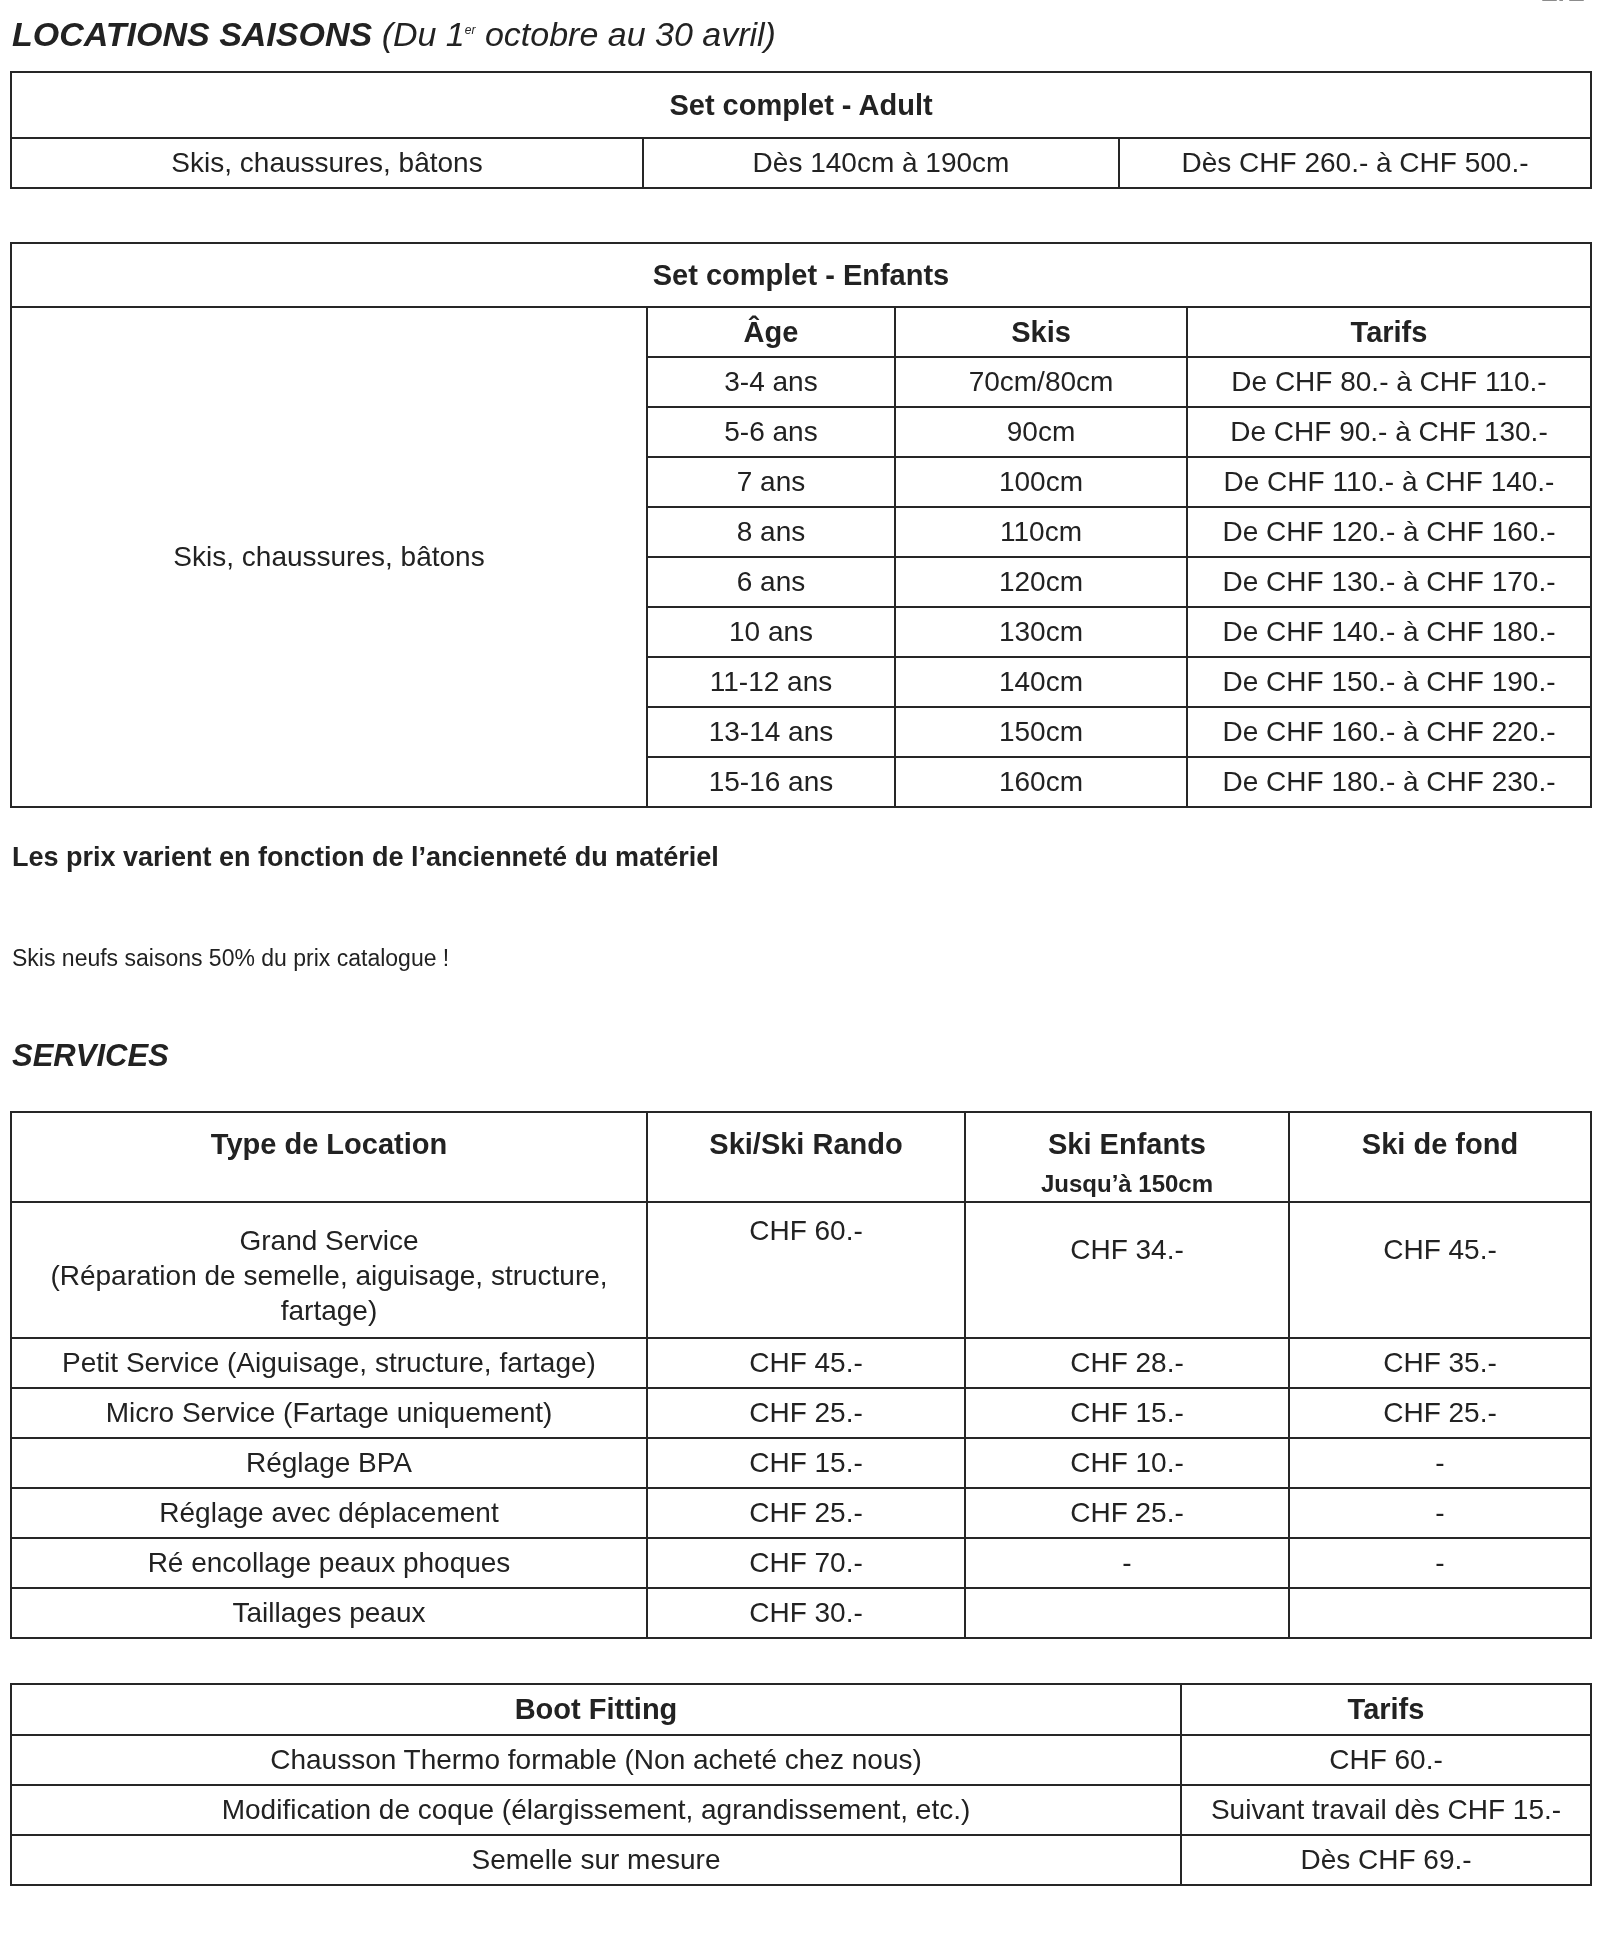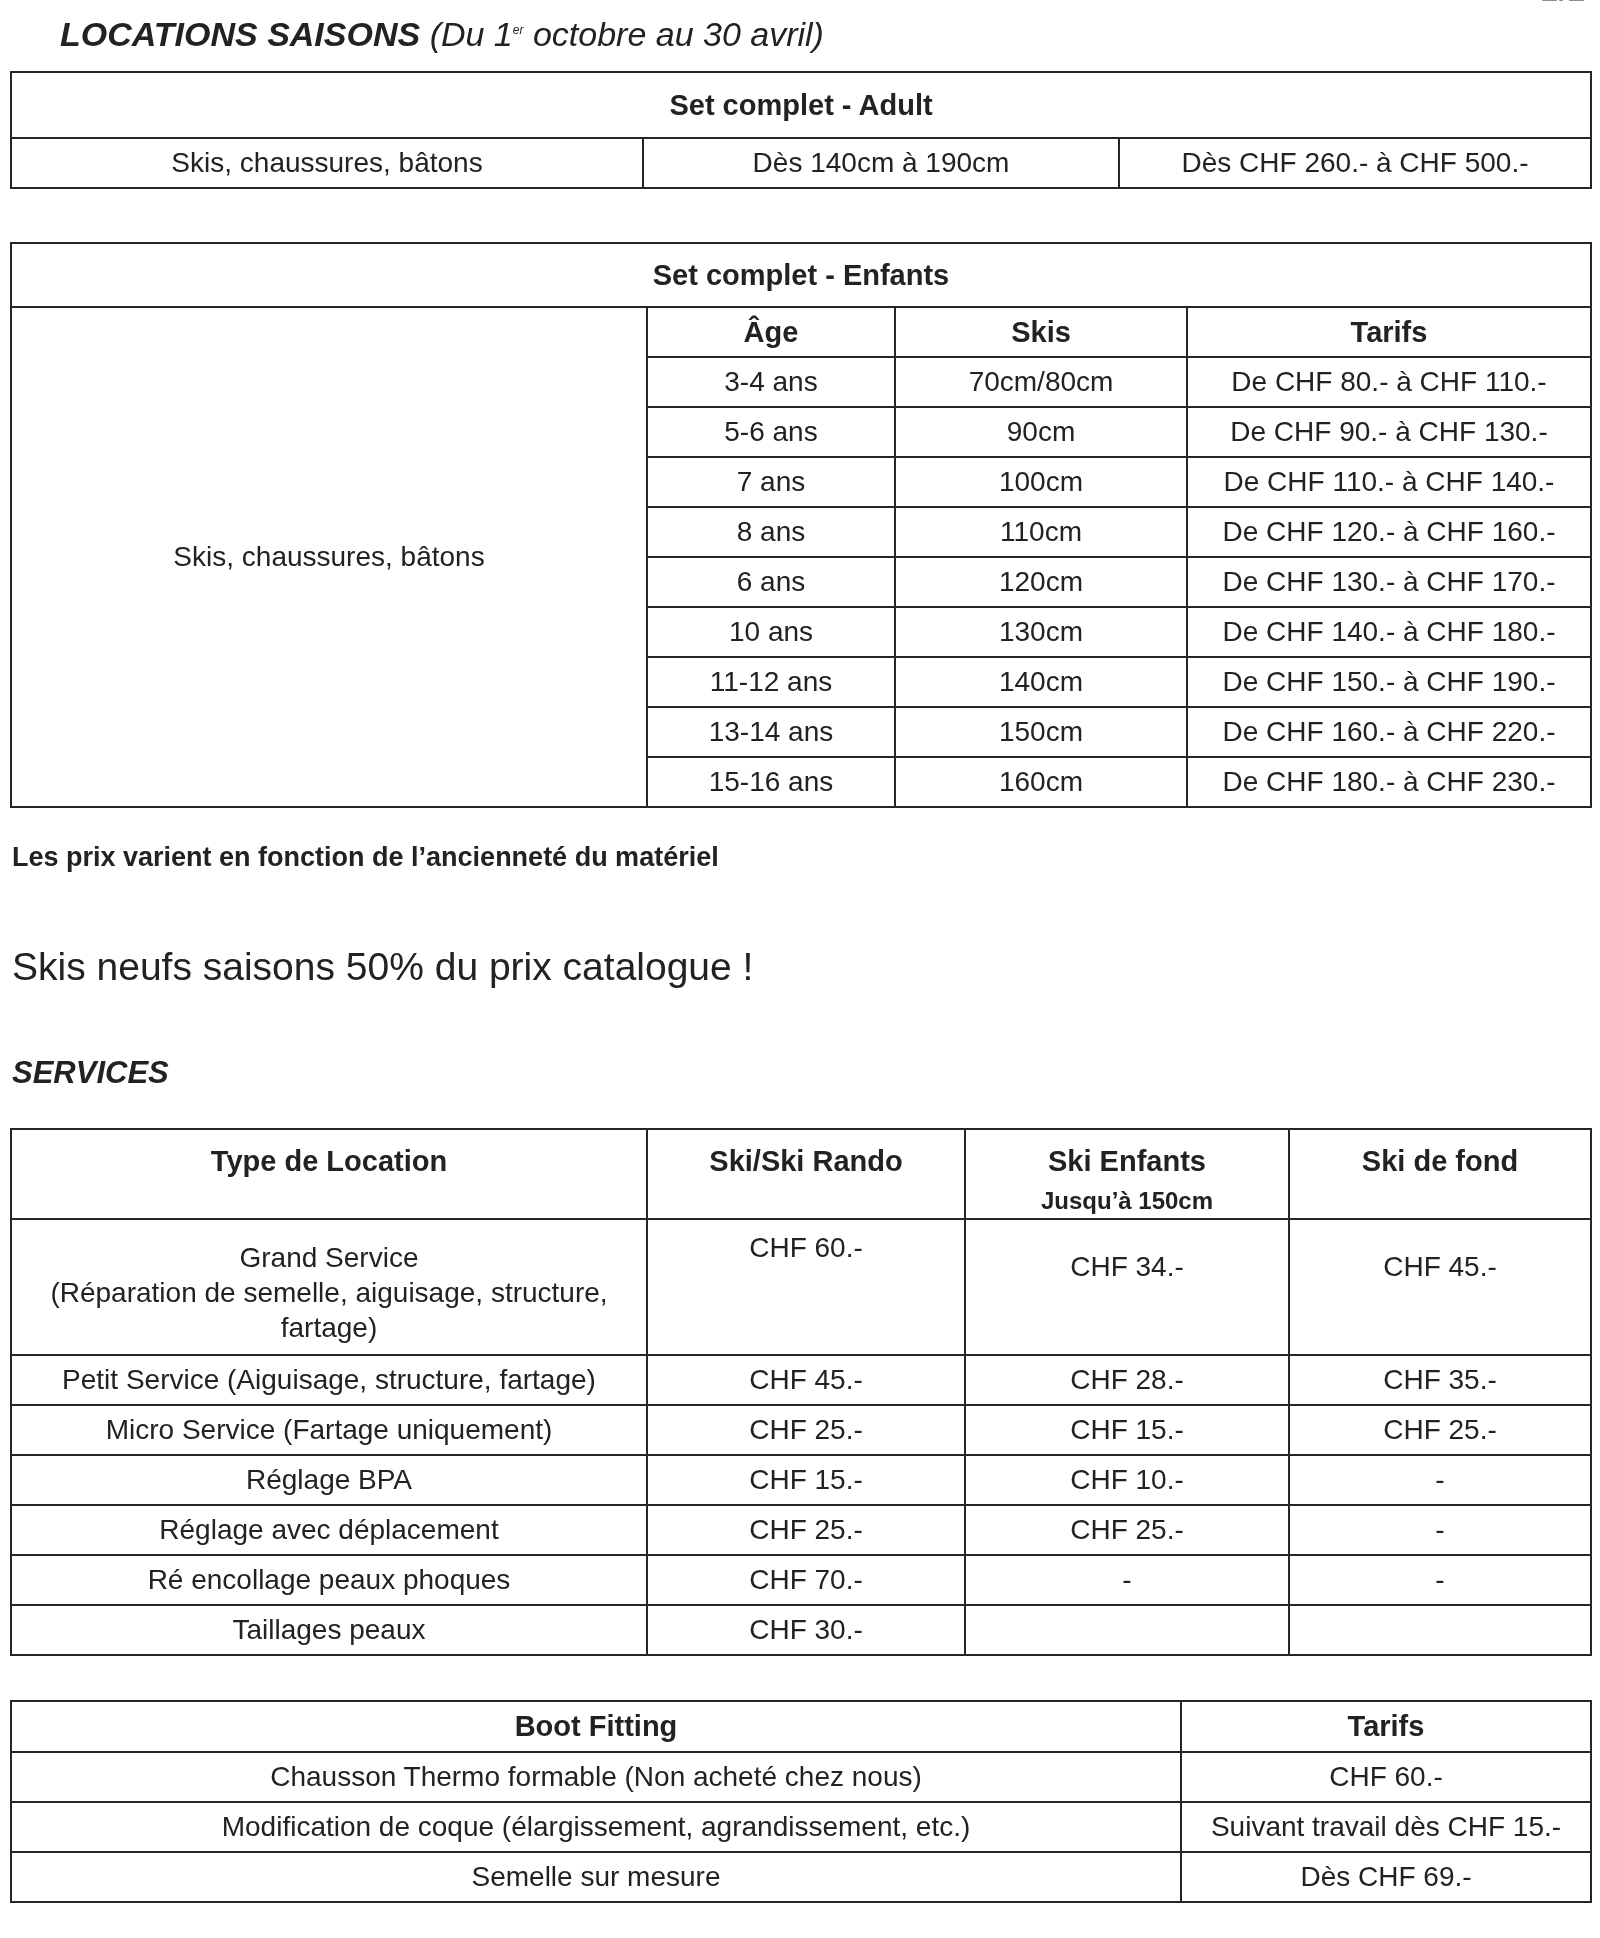--- a/index.html
+++ b/index.html
@@ -23,21 +23,21 @@
   }
   .content { padding: 0 10px; }
 
   .doc-title {
     margin: 10px 0 0 2px;
     font-size: 34px;
     line-height: 40px;
     font-style: italic;
     white-space: nowrap;
   }
-  .doc-title .title-main { font-weight: bold; margin-left: 48px; }
+  .doc-title .title-main { font-weight: bold; }
   .doc-title .title-sub { font-weight: normal; }
   .doc-title sup { font-size: 12px; }
 
   table {
     border-collapse: collapse;
     table-layout: fixed;
     width: 1580px;
     border: 1px solid #a3a3a3;
   }
   td {
@@ -62,21 +62,21 @@
   .tbl-enfants tbody tr.gen-row td { height: 48px; }
 
   
   .note-bold {
     margin: 34px 0 0 2px;
     font-size: 27px;
     font-weight: bold;
   }
   .note-promo {
     margin: 72px 0 0 2px;
-    font-size: 39px;
+    font-size: 23px;
     font-weight: normal;
   }
   .services-heading {
     margin: 66px 0 0 2px;
     font-size: 31px;
     font-weight: bold;
     font-style: italic;
   }
 
   

